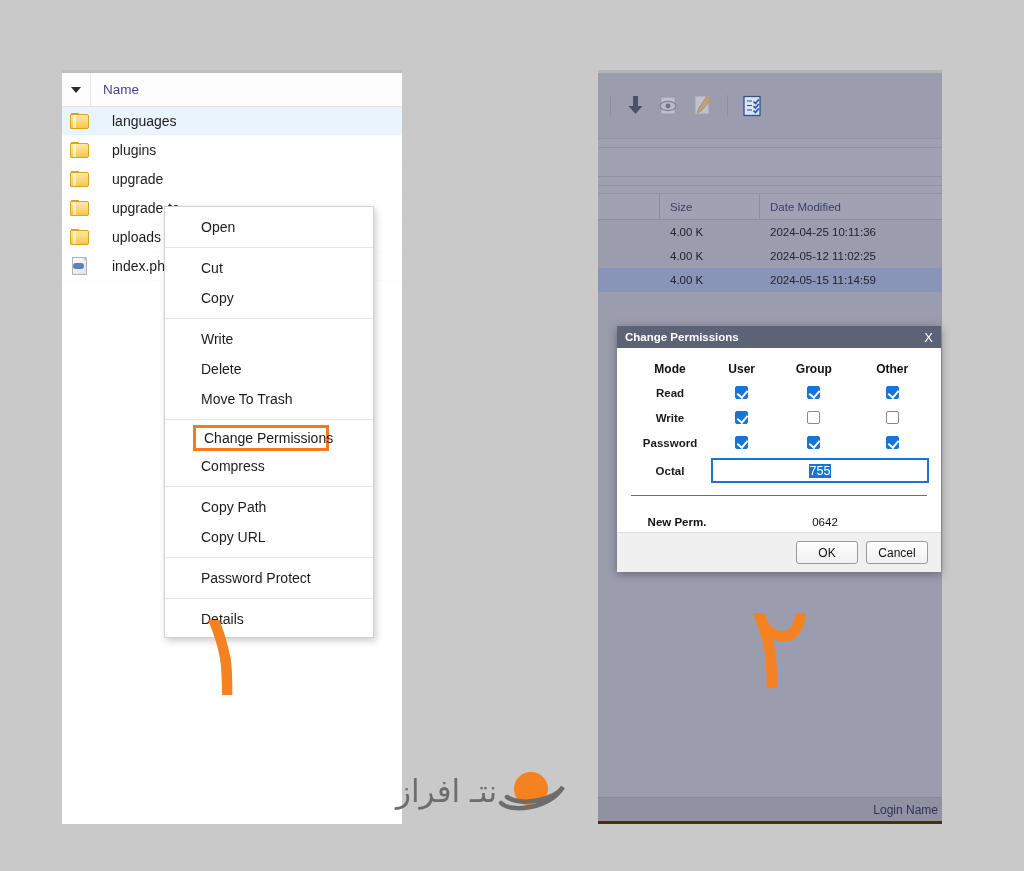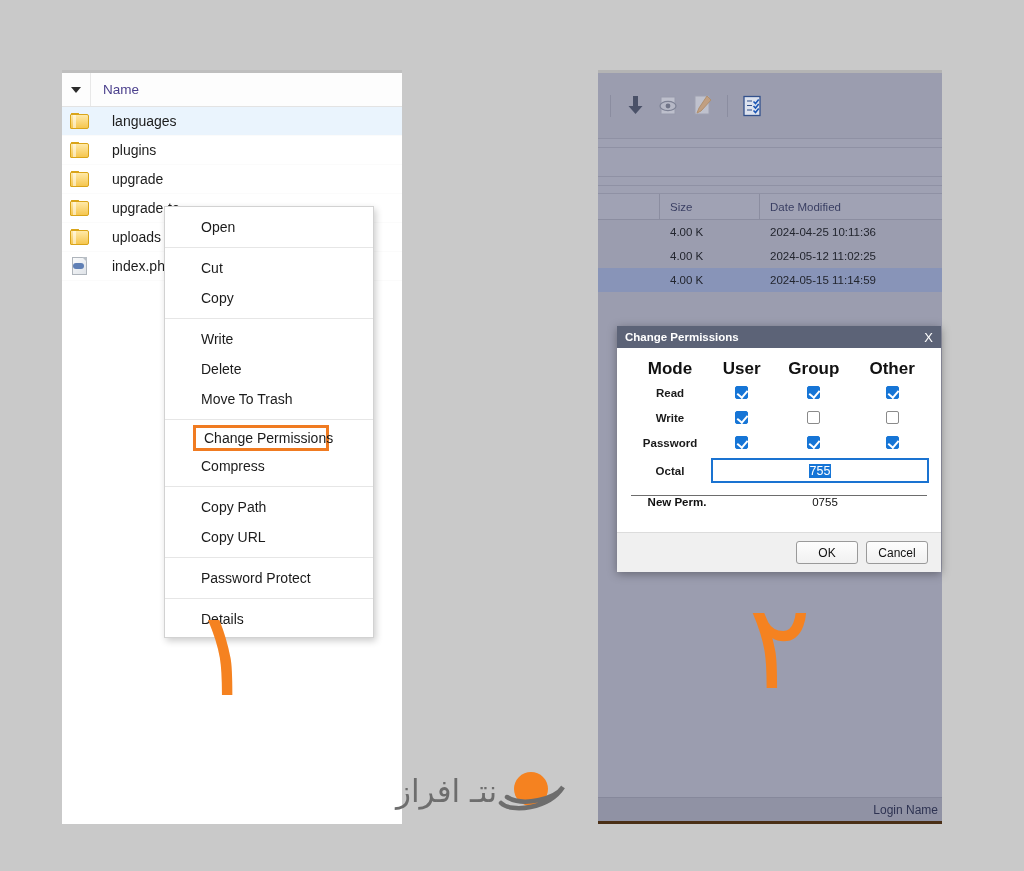--- a/index.html
+++ b/index.html
@@ -235,21 +235,21 @@
     text-align: center;
     font-size: 11.5px;
     color: #1a1a1a;
   }
   table.perm-grid td.rowlab {
     width: 92px;
     text-align: center;
     font-weight: bold;
   }
   table.perm-grid th {
-    font-size: 17px; font-weight: bold; color: #111;
+    font-size: 12px; font-weight: bold; color: #111;
     height: 22px;
   }
   table.perm-grid th.rowlab { width: 92px; }
 
   .cb {
     width: 13px; height: 13px;
     display: inline-block;
     vertical-align: middle;
     border: 1px solid #8a8a8a;
     background: #ffffff;
@@ -282,21 +282,21 @@
     background: #1675d6;
     color: #ffffff;
     font-size: 12.5px;
     padding: 0 1px;
   }
   #perm-hr {
     height: 1px; background: #6d6d6d;
     margin: 12px 2px 0 2px;
   }
   #newperm-row {
-    display: flex; align-items: flex-start;
+    display: flex; align-items: flex-end;
     height: 32px;
     padding: 0 2px;
     font-size: 11.5px;
   }
   #newperm-row .np-label { width: 92px; text-align: center; font-weight: bold; color:#111; }
   #newperm-row .np-value { flex: 1; text-align: center; color:#111; }
   #perm-footer {
     background: #f0f0f0;
     border-top: 1px solid #dcdcdc;
     height: 40px;
@@ -546,21 +546,21 @@
               </div>
             </td>
           </tr>
         </tbody>
       </table>
 
       <div id="perm-hr"></div>
 
       <div id="newperm-row">
         <span class="np-label">New Perm.</span>
-        <span class="np-value">0755</span>
+        <span class="np-value">0642</span>
       </div>
     </div>
 
     <div id="perm-footer">
       <div class="dlg-btn">OK</div>
       <div class="dlg-btn">Cancel</div>
     </div>
   </div>
 
   <div class="annot" id="annot-1">۱</div>

